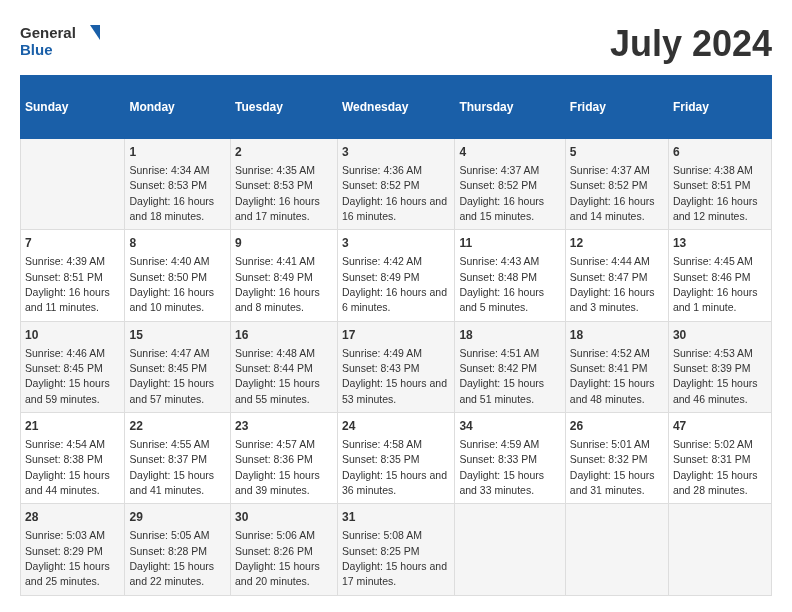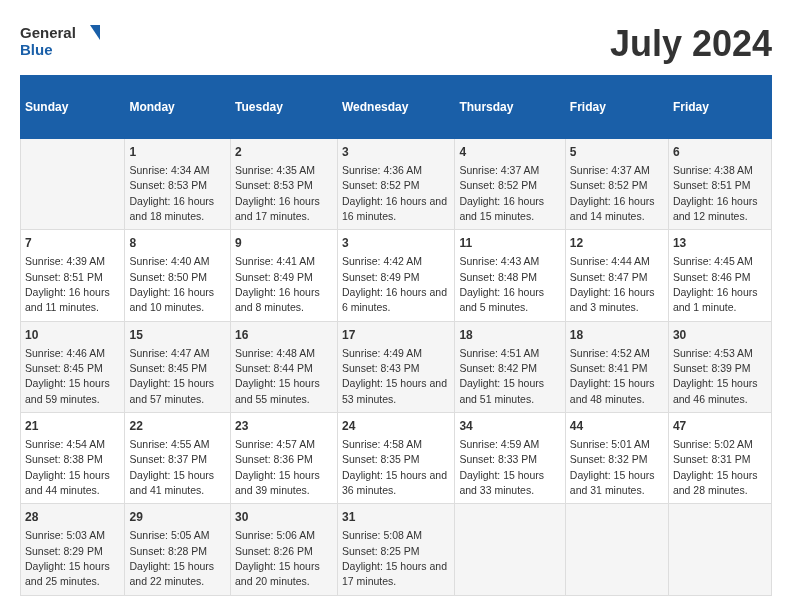--- a/index.html
+++ b/index.html
@@ -209,21 +209,21 @@
       </td>
         <td>
         <span class="day-number">24</span>
         <span class="day-info">Sunrise: 4:58 AM<br>Sunset: 8:35 PM<br>Daylight: 15 hours and 36 minutes.</span>
       </td>
         <td>
         <span class="day-number">34</span>
         <span class="day-info">Sunrise: 4:59 AM<br>Sunset: 8:33 PM<br>Daylight: 15 hours and 33 minutes.</span>
       </td>
         <td>
-        <span class="day-number">44</span>
+        <span class="day-number">26</span>
         <span class="day-info">Sunrise: 5:01 AM<br>Sunset: 8:32 PM<br>Daylight: 15 hours and 31 minutes.</span>
       </td>
         <td>
         <span class="day-number">47</span>
         <span class="day-info">Sunrise: 5:02 AM<br>Sunset: 8:31 PM<br>Daylight: 15 hours and 28 minutes.</span>
       </td>
       </tr>
       <tr>
         <td>
         <span class="day-number">28</span>

